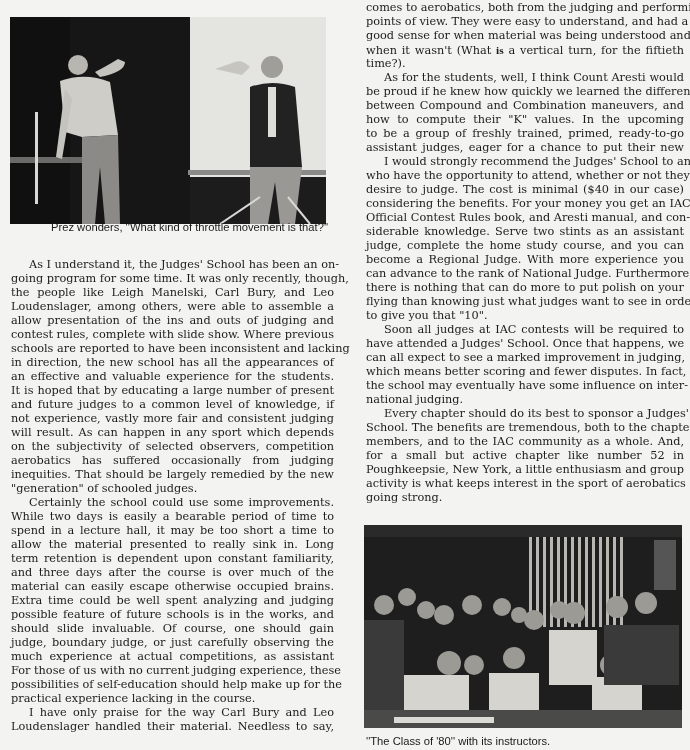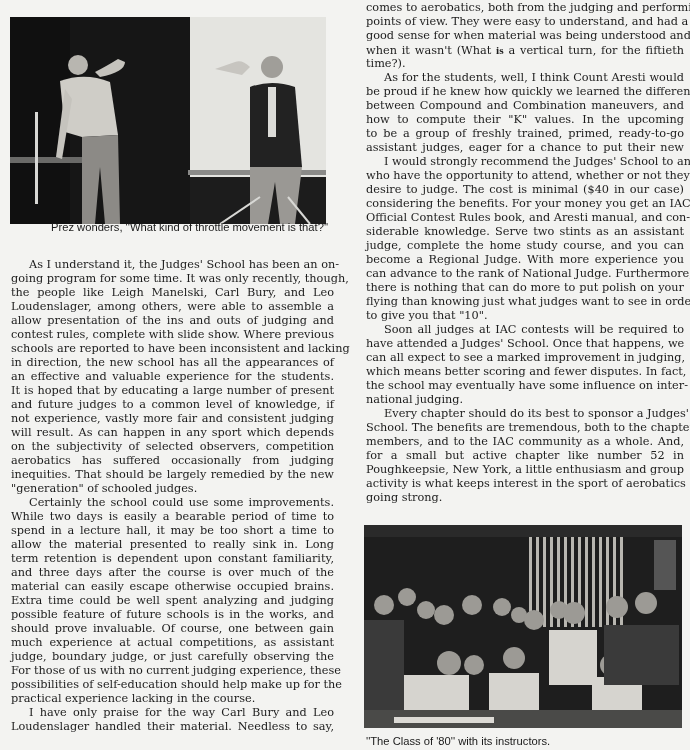--- a/index.html
+++ b/index.html
@@ -90,23 +90,23 @@
     <span class="line last">"generation" of schooled judges.</span>
     <span class="line indent">Certainly the school could use some improvements.</span>
     <span class="line">While two days is easily a bearable period of time to</span>
     <span class="line">spend in a lecture hall, it may be too short a time to</span>
     <span class="line">allow the material presented to really sink in. Long</span>
     <span class="line">term retention is dependent upon constant familiarity,</span>
     <span class="line">and three days after the course is over much of the</span>
     <span class="line">material can easily escape otherwise occupied brains.</span>
     <span class="line">Extra time could be well spent analyzing and judging</span>
     <span class="line">possible feature of future schools is in the works, and</span>
-    <span class="line">should prove invaluable. Of course, one between gain</span>
+    <span class="line">should slide invaluable. Of course, one should gain</span>
+    <span class="line">judge, boundary judge, or just carefully observing the</span>
     <span class="line">much experience at actual competitions, as assistant</span>
-    <span class="line">judge, boundary judge, or just carefully observing the</span>
     <span class="line">For those of us with no current judging experience, these</span>
     <span class="line">possibilities of self-education should help make up for the</span>
     <span class="line last">practical experience lacking in the course.</span>
     <span class="line indent">I have only praise for the way Carl Bury and Leo</span>
     <span class="line">Loudenslager handled their material. Needless to say,</span>
   </div>
 
 <div class="text-block tb-right-1" id="right-col">
     <span class="line">comes to aerobatics, both from the judging and performing</span>
     <span class="line">points of view. They were easy to understand, and had a</span>

